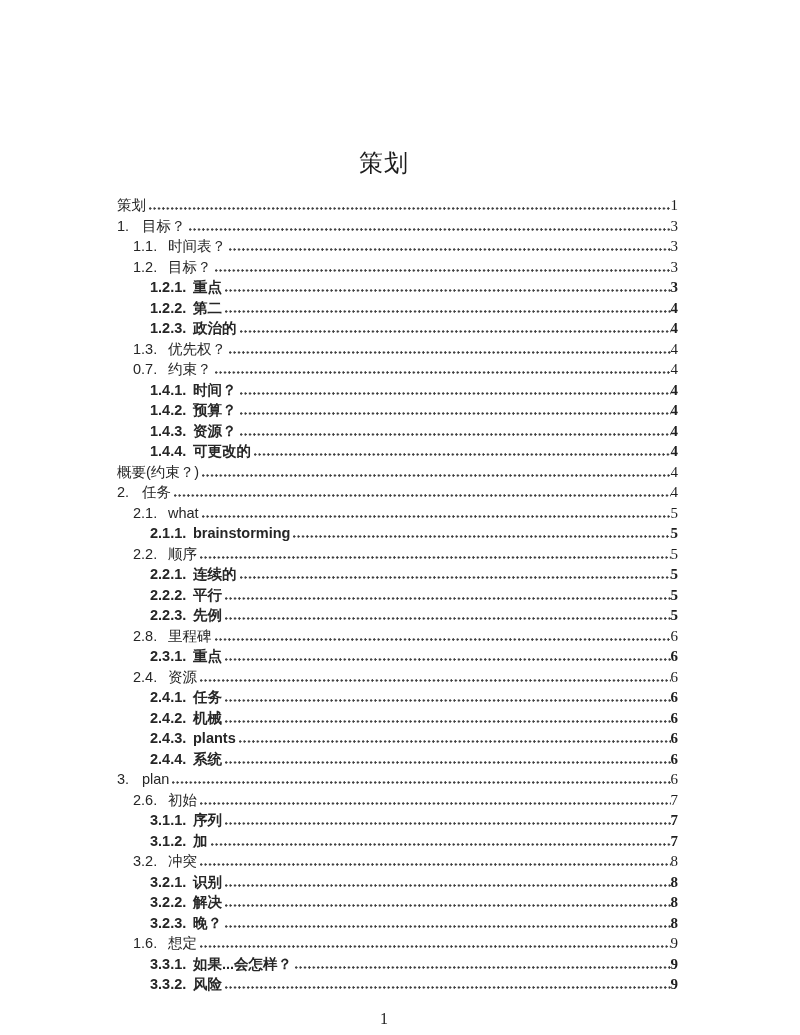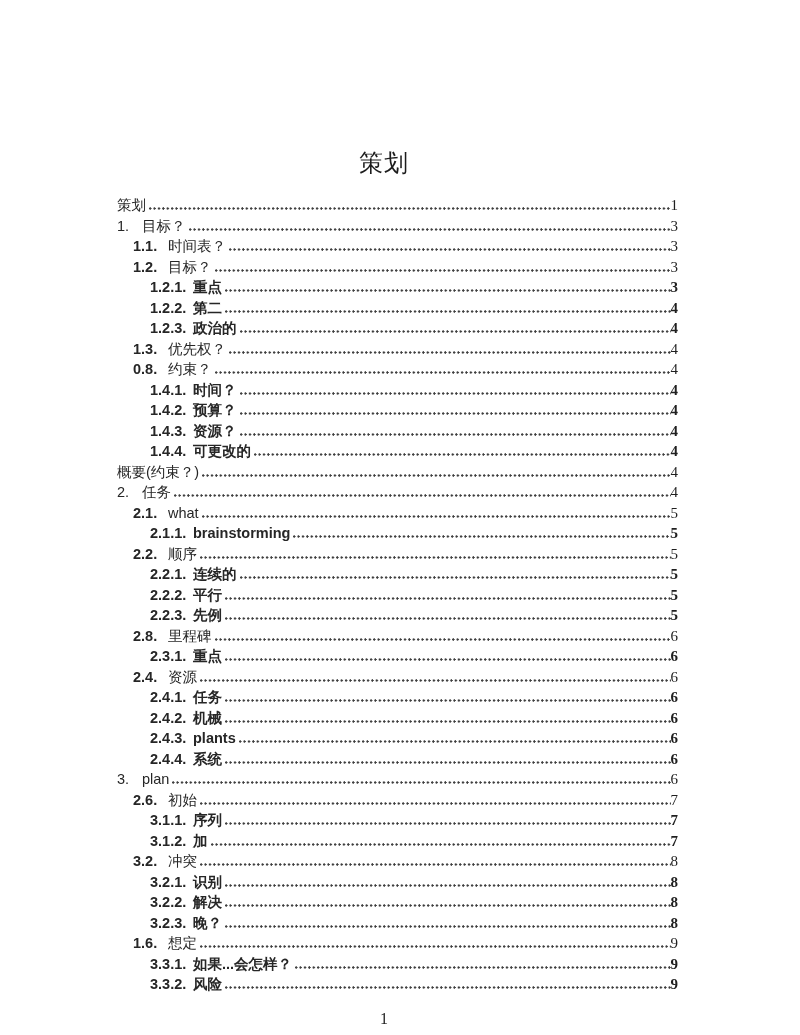--- a/index.html
+++ b/index.html
@@ -45,21 +45,21 @@
     white-space: nowrap;
   }
   .toc-row .num {
     flex: 0 0 auto;
     font-family: "Liberation Sans", sans-serif;
     color: #262626;
   }
   .lvl0 .num { width: 0; overflow: hidden; }
   .lvl1 .num { width: 25px; }
   .lvl2 { padding-left: 16px; }
-  .lvl2 .num { width: 35px; font-weight: bold; }
+  .lvl2 .num { width: 35px; }
   .lvl3 { padding-left: 33px; font-weight: bold; }
   .lvl3 .num { width: 43px; }
   .toc-row .label {
     flex: 0 0 auto;
     padding-right: 3px;
     font-family: "Liberation Sans", sans-serif;
     color: #262626;
   }
   .toc-row .leader {
     flex: 1 1 auto;
@@ -137,21 +137,21 @@
     <span class="leader"></span>
     <span class="pg">4</span>
   </div>
       <div class="toc-row lvl2">
     <span class="num">1.3.</span>
     <span class="label">优先权？</span>
     <span class="leader"></span>
     <span class="pg">4</span>
   </div>
       <div class="toc-row lvl2">
-    <span class="num">0.8.</span>
+    <span class="num">0.7.</span>
     <span class="label">约束？</span>
     <span class="leader"></span>
     <span class="pg">4</span>
   </div>
       <div class="toc-row lvl3">
     <span class="num">1.4.1.</span>
     <span class="label">时间？</span>
     <span class="leader"></span>
     <span class="pg">4</span>
   </div>

